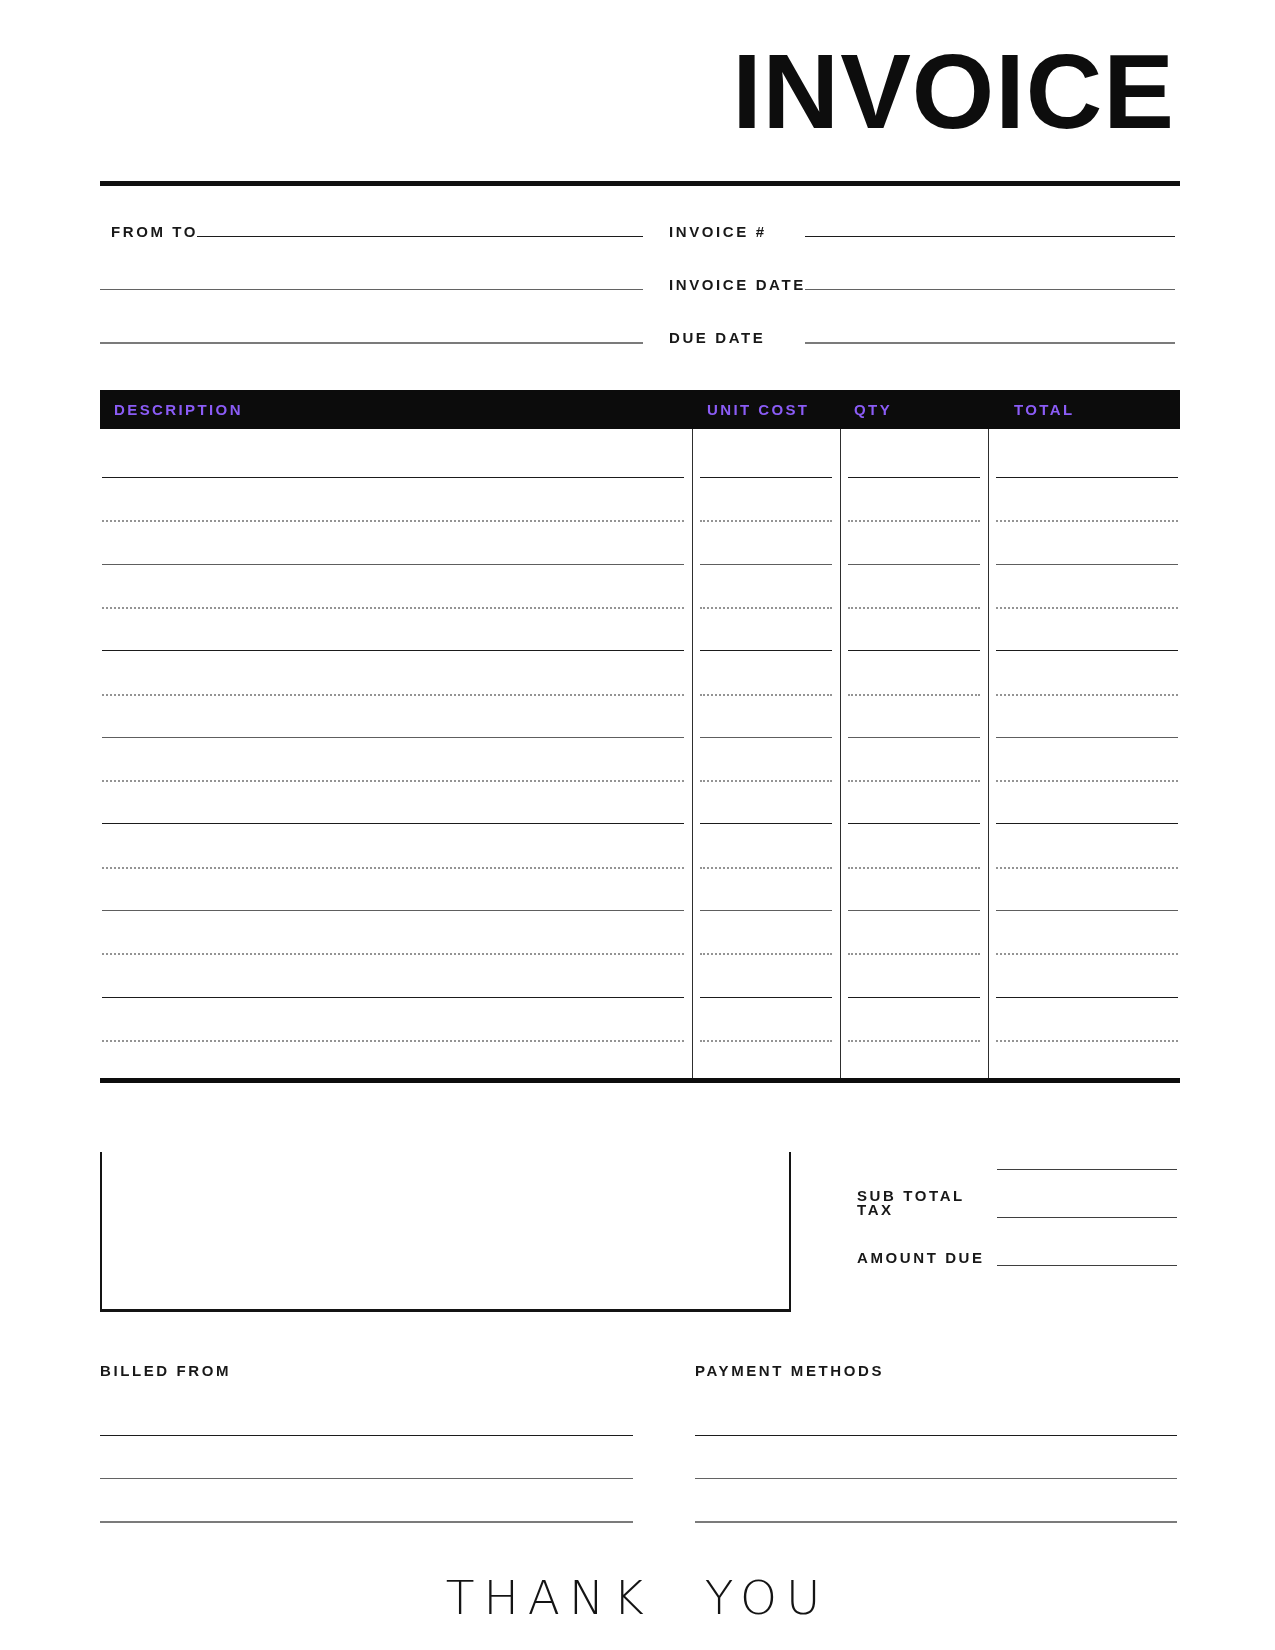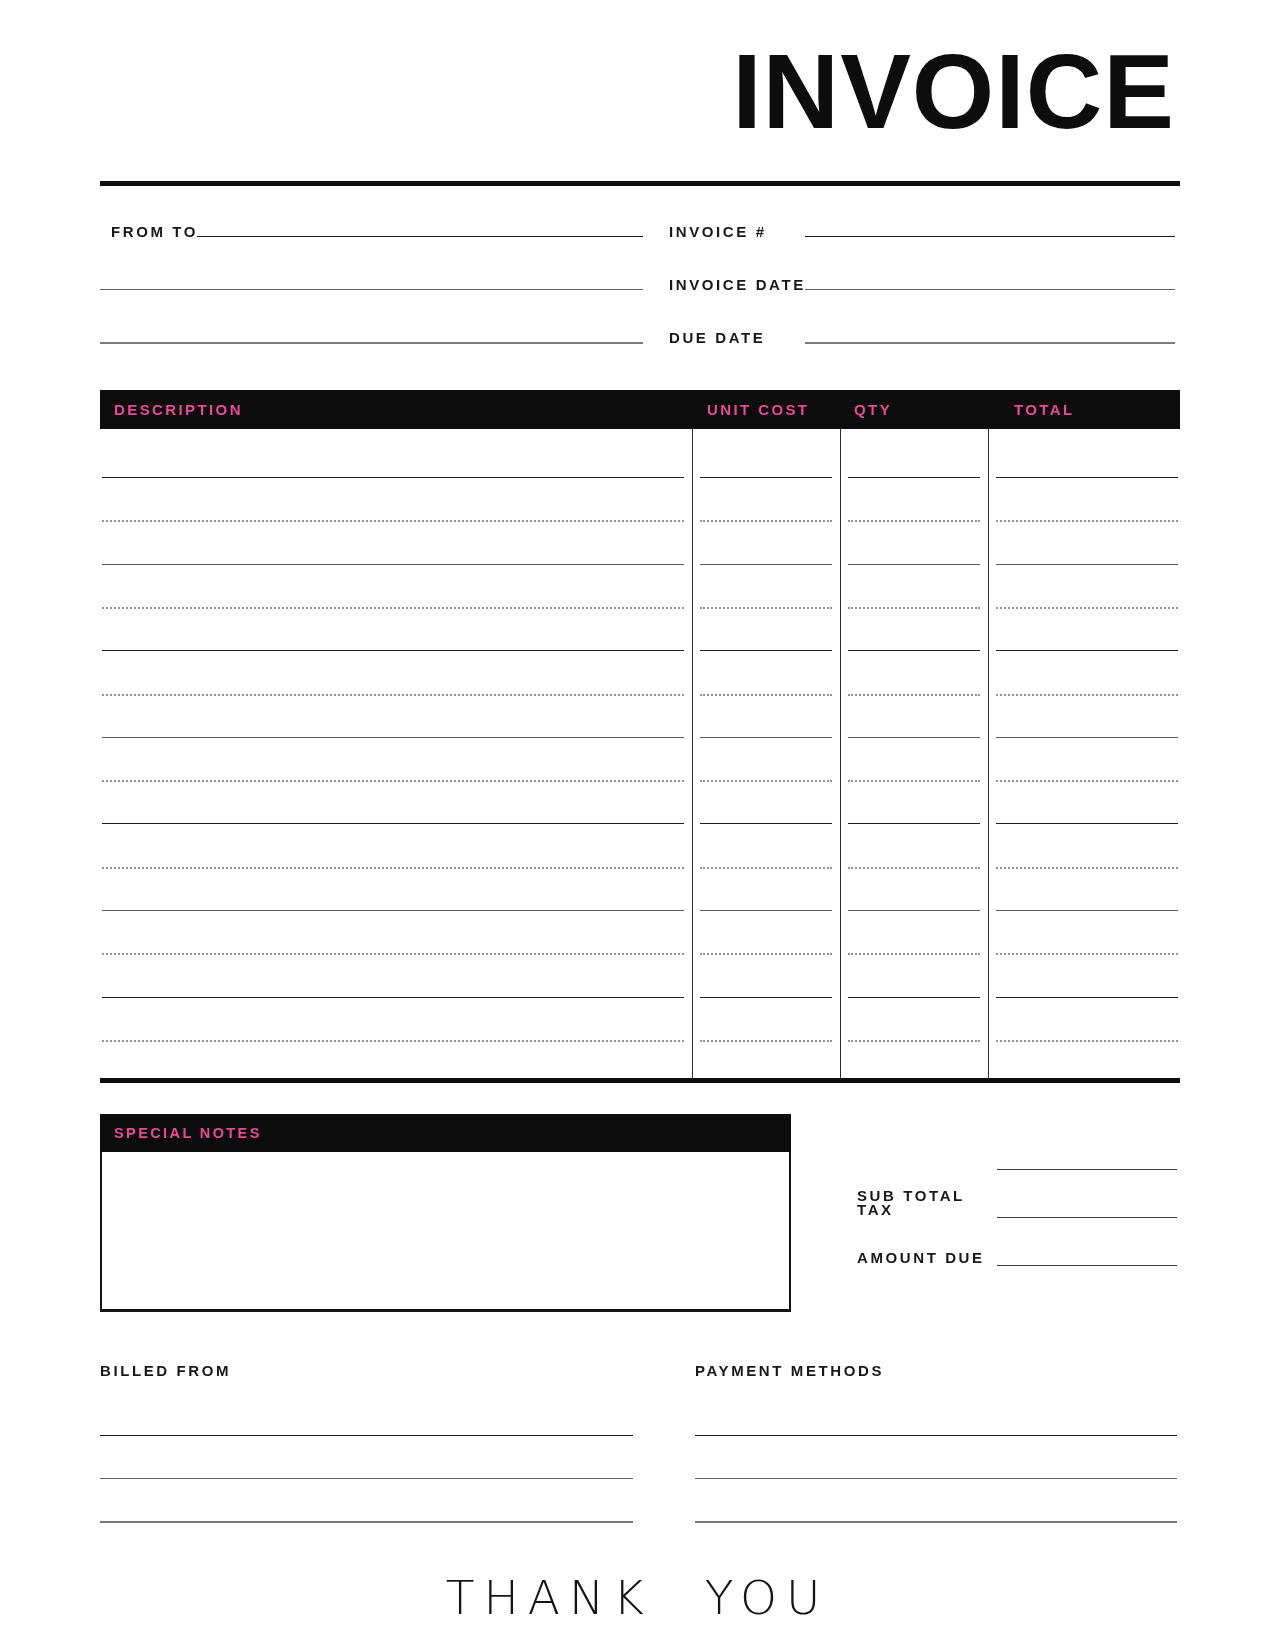--- a/index.html
+++ b/index.html
@@ -23,21 +23,21 @@
   .ln{position:absolute;height:0;}
   .fl1{border-top:1.8px solid #1c1c1c;}
   .fl2{border-top:1.6px solid #636363;}
   .fl3{border-top:2px solid #7b7b7b;}
   .tot-ln{border-top:1.6px solid #3f3f3f;}
   
   .table{position:absolute;left:100px;top:390px;width:1080px;height:693px;}
   .thead{position:absolute;left:0;top:0;width:1080px;height:39px;background:#0c0c0c;}
   .hlbl{
     position:absolute;top:0;height:39px;line-height:40px;font-size:15px;font-weight:600;
-    letter-spacing:2.4px;color:#ec4899;white-space:nowrap;
+    letter-spacing:2.4px;color:#8b5cf6;white-space:nowrap;
   }
   .tbody{position:absolute;left:0;top:39px;width:1080px;height:649px;border-bottom:5px solid #0d0d0d;}
   .vdiv{position:absolute;top:0;width:1px;height:649px;background:#2e2e2e;}
   .rowline{position:absolute;height:0;}
   
   .notes-bar{position:absolute;left:100px;top:1114px;width:691px;height:38px;background:#0c0c0c;}
   .notes-bar .hlbl{height:38px;line-height:39px;left:14px;font-size:14.5px;}
   .notes-box{
     position:absolute;left:100px;top:1152px;width:691px;height:160px;box-sizing:border-box;
     border:2.5px solid #141414;border-top:none;border-bottom-width:3px;background:#ffffff;
@@ -133,23 +133,20 @@
         <div class="rowline" style="left: 600px; top: 567.6px; width: 132px; border-top: 1.7px solid rgb(27, 27, 27);"></div>
         <div class="rowline" style="left: 748px; top: 567.6px; width: 132px; border-top: 1.7px solid rgb(27, 27, 27);"></div>
         <div class="rowline" style="left: 896px; top: 567.6px; width: 182px; border-top: 1.7px solid rgb(27, 27, 27);"></div>
         <div class="rowline" style="left: 2px; top: 610.9px; width: 582px; border-top: 2px dotted rgb(148, 148, 148);"></div>
         <div class="rowline" style="left: 600px; top: 610.9px; width: 132px; border-top: 2px dotted rgb(148, 148, 148);"></div>
         <div class="rowline" style="left: 748px; top: 610.9px; width: 132px; border-top: 2px dotted rgb(148, 148, 148);"></div>
         <div class="rowline" style="left: 896px; top: 610.9px; width: 182px; border-top: 2px dotted rgb(148, 148, 148);"></div>
       </div>
   </div>
 
-  <div class="notes-bar">
-    <div class="hlbl">SPECIAL NOTES</div>
-  </div>
   <div class="notes-box"></div>
 
   <div class="lbl" style="left:857px;top:1187px;">SUB TOTAL</div>
   <div class="ln tot-ln" style="left:997px;top:1169px;width:180px;"></div>
   <div class="lbl" style="left:857px;top:1201px;text-align:right;">TAX</div>
   <div class="ln tot-ln" style="left:997px;top:1217px;width:180px;"></div>
   <div class="lbl" style="left:857px;top:1249px;">AMOUNT DUE</div>
   <div class="ln tot-ln" style="left:997px;top:1265px;width:180px;"></div>
 
   <div class="lbl" style="left:100px;top:1362px;">BILLED FROM</div>

